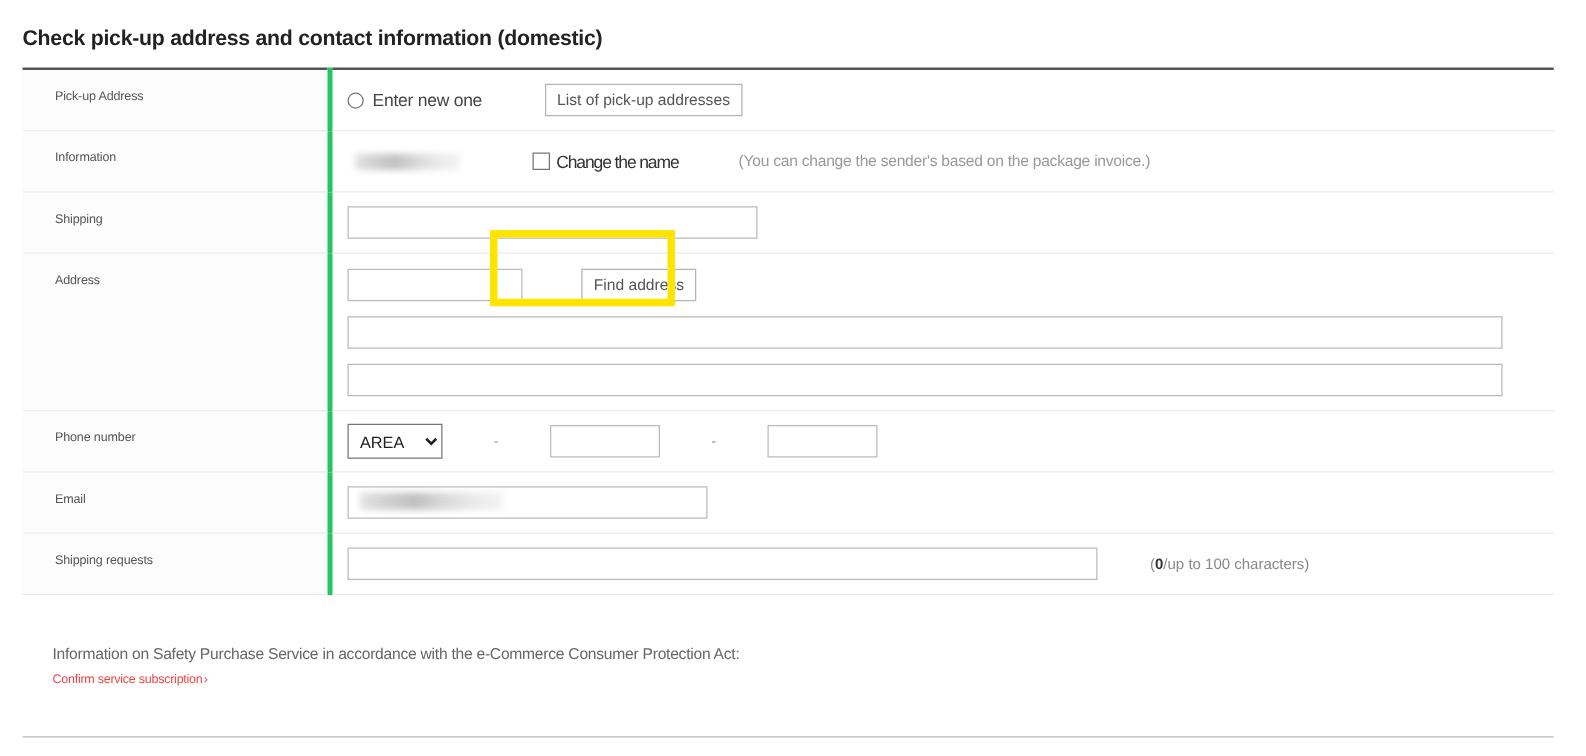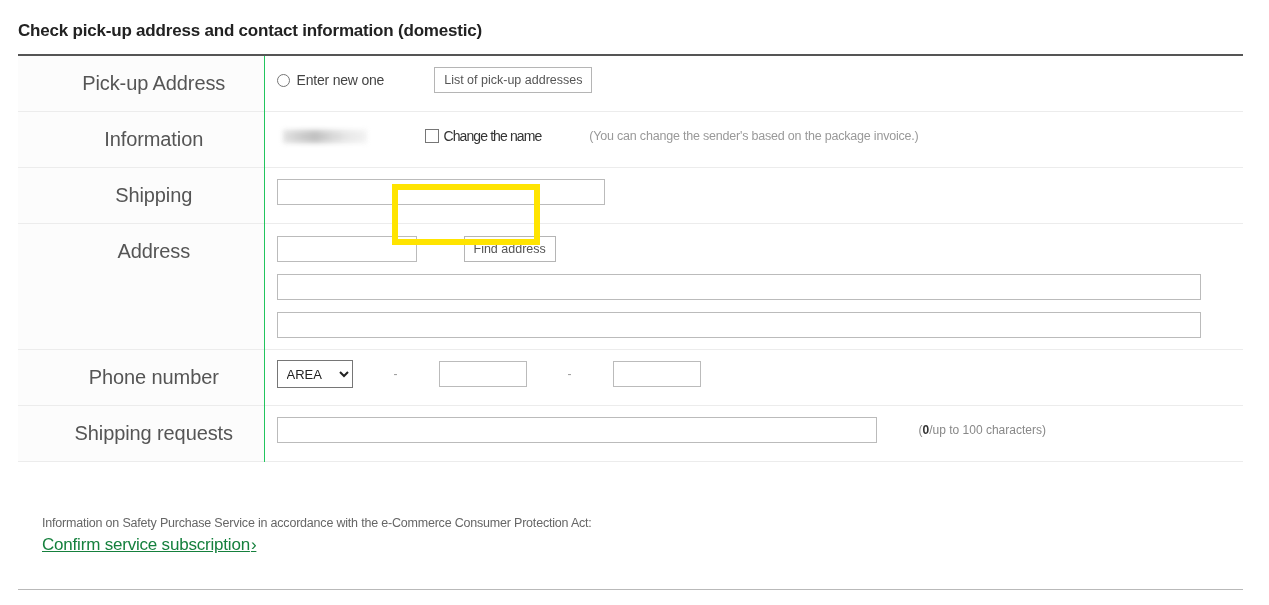--- a/index.html
+++ b/index.html
@@ -45,25 +45,25 @@
     border-collapse: collapse;
     border-top: 2px solid #555555;
     table-layout: fixed;
   }
   .form-table tr {
     border-bottom: 1px solid #ececec;
   }
   .form-table th {
     width: 246px;
     background: #fcfcfc;
-    border-right: 1px solid #22c55e;
-    text-align: center;
+    border-right: 4px solid #22c55e;
+    text-align: left;
     vertical-align: top;
     padding: 16px 0 16px 26px;
-    font-size: 20px;
+    font-size: 10px;
     font-weight: normal;
     color: #555555;
     box-sizing: border-box;
     letter-spacing: -0.1px;
   }
   .form-table td {
     padding: 10px 0 10px 12px;
     vertical-align: top;
     background: #ffffff;
     box-sizing: border-box;
@@ -225,23 +225,22 @@
     font-size: 12.5px;
     color: #888888;
     line-height: 19px;
     letter-spacing: -0.2px;
     white-space: nowrap;
   }
   .notice-line.first { color: #666666; }
   .notice-link {
     display: inline-block;
     margin-top: 2px;
-    font-size: 17px;
-    color: #15803d;
-    text-decoration: underline;
+    font-size: 10px;
+    color: #ef4444;
     cursor: pointer;
     letter-spacing: -0.2px;
   }
   .notice-link .chev { text-decoration: none; margin-left: 1px; }
 
   .bottom-rule {
     position: absolute;
     left: 18px;
     top: 589px;
     width: 1225px;
@@ -320,20 +319,29 @@
               <option>AREA</option>
             </select>
             <span class="dash">-</span>
             <input class="txt w-phone" type="text" value="" style="">
             <span class="dash">-</span>
             <input class="txt w-phone" type="text" value="" style="">
           </div>
         </td>
       </tr>
 
+      <tr>
+        <th>Email</th>
+        <td>
+          <div class="cellrow email-holder">
+            <input class="txt w-email" type="text" value="" style="">
+            <span class="redacted redacted-email"></span>
+          </div>
+        </td>
+      </tr>
 
       <tr>
         <th>Shipping requests</th>
         <td>
           <div class="cellrow">
             <input class="txt w-req" type="text" value="" style="">
             <span class="counter"><span>(</span><b>0</b><span>/up to 100 characters)</span></span>
           </div>
         </td>
       </tr>

